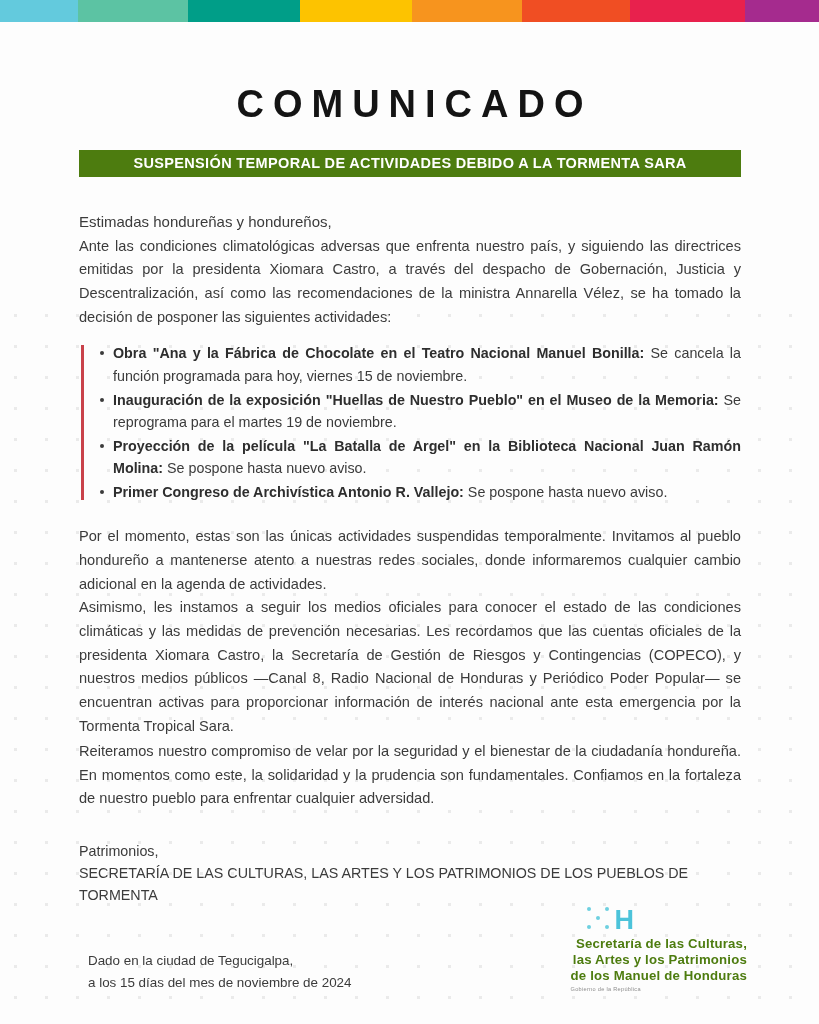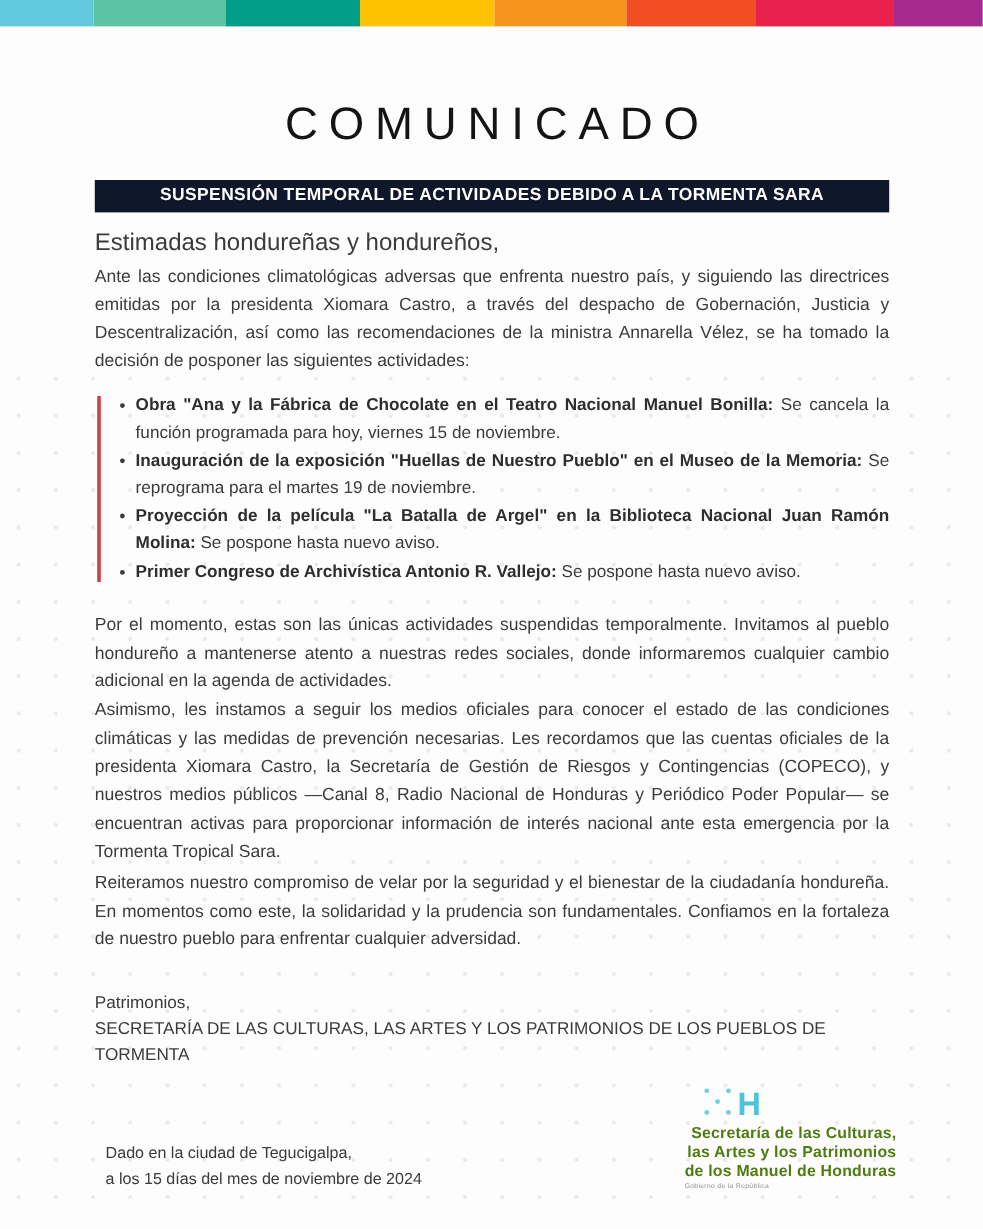--- a/index.html
+++ b/index.html
@@ -46,43 +46,43 @@
   .content {
     position: relative;
     z-index: 2;
     padding: 0 78px 0 79px;
     box-sizing: border-box;
   }
 
   .title {
     text-align: center;
     font-size: 38px;
-    font-weight: 400;
+    font-weight: 700;
     letter-spacing: 9px;
     color: #141414;
     margin: 63px 0 0 0;
     padding-left: 9px;
     line-height: 1.05;
   }
 
   .banner {
     margin: 25px 0 0 0;
-    background: #0f172a;
+    background: #4d7c0f;
     color: #ffffff;
     font-size: 14.5px;
     font-weight: 700;
     letter-spacing: 0.35px;
     text-align: center;
     padding: 5px 4px 5px 4px;
     line-height: 1.15;
   }
 
   .greeting {
-    margin: 10px 0 0 0;
-    font-size: 20px;
+    margin: 33px 0 0 0;
+    font-size: 15px;
     color: #3b3b3b;
     line-height: 1.55;
   }
 
   p.body-text {
     margin: 2px 0 0 0;
     font-size: 14.6px;
     color: #3b3b3b;
     line-height: 1.62;
     text-align: justify;

